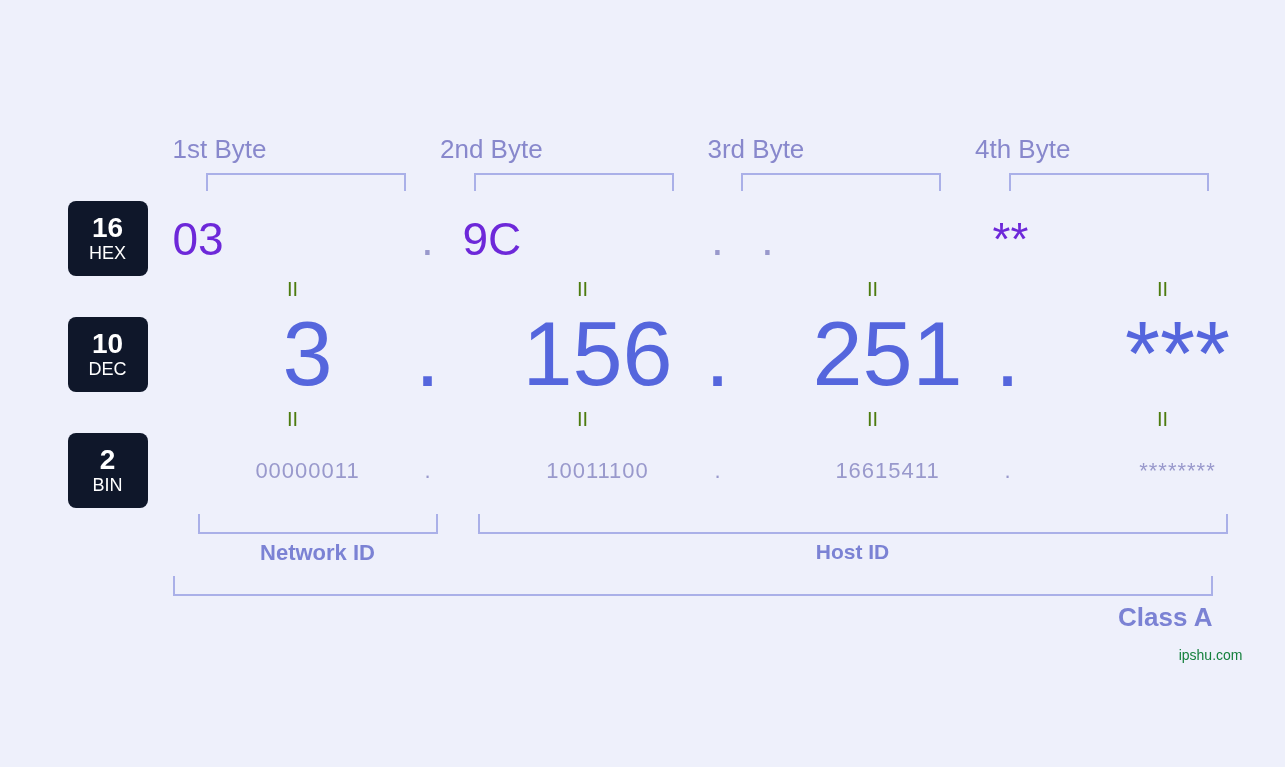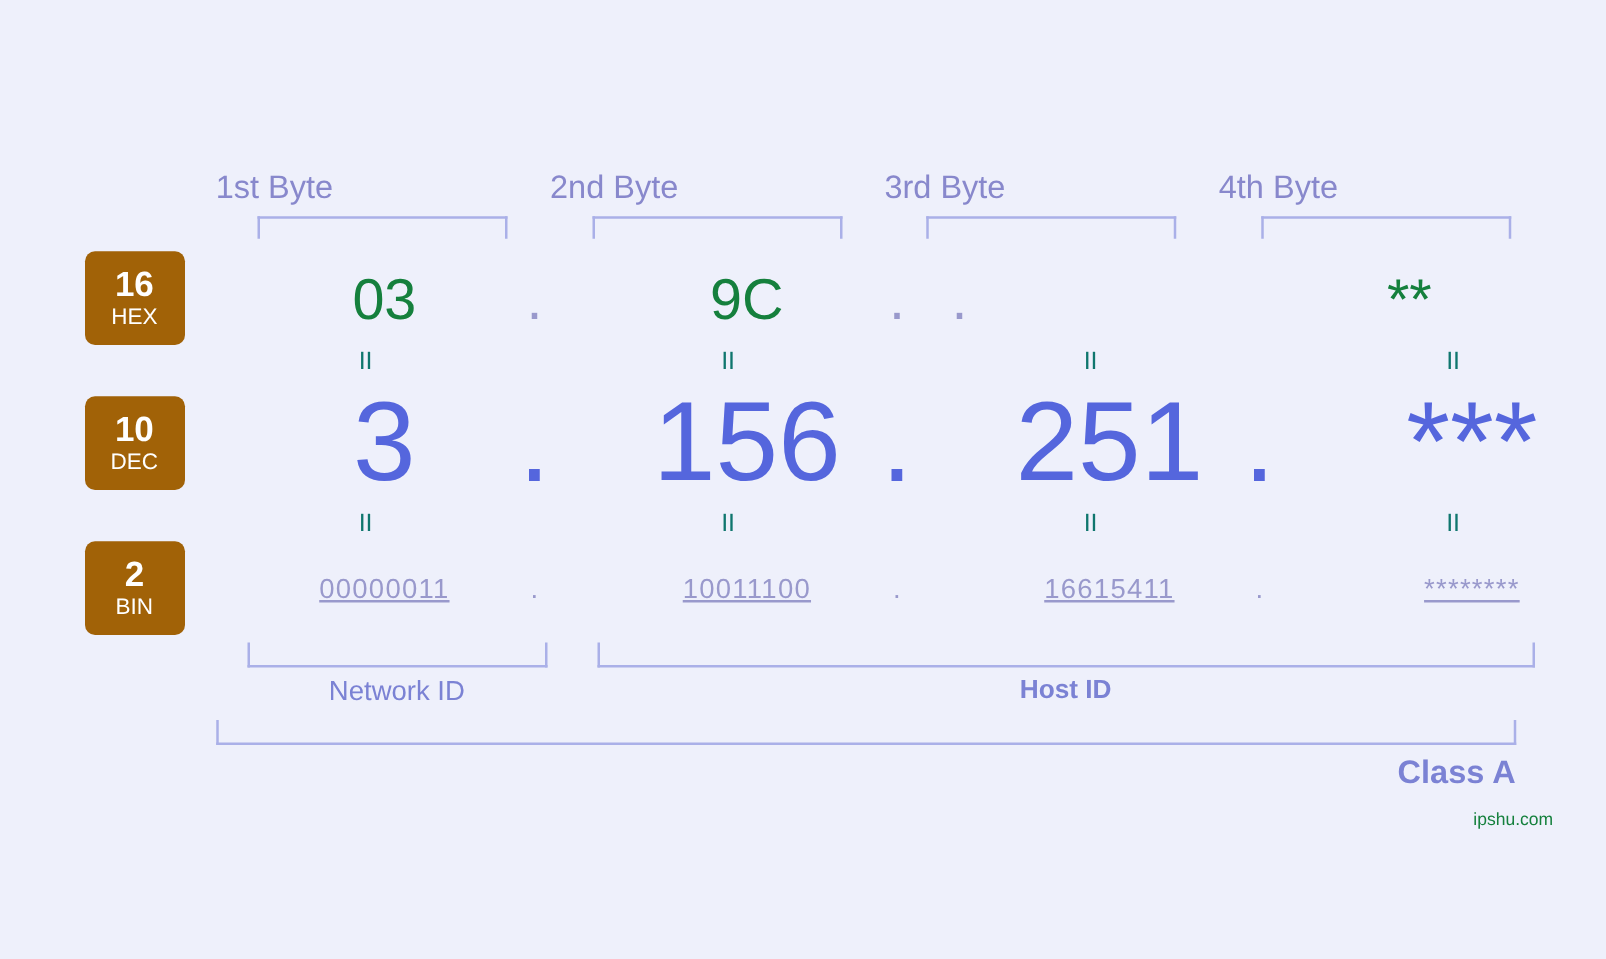--- a/index.html
+++ b/index.html
@@ -54,21 +54,21 @@
       width: 200px;
       height: 18px;
       border: 2.5px solid #aab0e8;
       border-bottom: none;
     }
 
     
     .base-badge {
       width: 80px;
       height: 75px;
-      background-color: #a16207;
+      background-color: #0f172a;
       border-radius: 8px;
       display: flex;
       flex-direction: column;
       align-items: center;
       justify-content: center;
       color: white;
       text-align: center;
     }
 
     .base-badge .base-num {
@@ -85,22 +85,22 @@
     .badge-col {
       width: 130px;
       display: flex;
       align-items: center;
       justify-content: center;
     }
 
     
     .hex-value {
       width: 270px;
-      text-align: center;
-      color: #15803d;
+      text-align: left;
+      color: #6d28d9;
       font-size: 46px;
       font-weight: 300;
     }
 
     .dot-hex {
       width: 30px;
       text-align: center;
       color: #9999cc;
       font-size: 46px;
       font-weight: 300;
@@ -125,36 +125,35 @@
     }
 
     
     .bin-value {
       width: 270px;
       text-align: center;
       color: #9999cc;
       font-size: 22px;
       font-weight: 400;
       letter-spacing: 1px;
-      text-decoration: underline;
     }
 
     .dot-bin {
       width: 30px;
       text-align: center;
       color: #9999cc;
       font-size: 22px;
       font-weight: 400;
     }
 
     .network-label {
       text-align: center;
       color: #7b82d4;
       font-size: 22px;
-      font-weight: 400;
+      font-weight: 700;
       margin-top: 6px;
     }
 
     .host-label {
       text-align: center;
       color: #7b82d4;
       font-size: 21px;
       font-weight: 600;
       margin-top: 6px;
     }
@@ -184,21 +183,21 @@
     }
 
     .eq-row-grid {
       display: grid;
       grid-template-columns: 130px 240px 50px 240px 50px 240px 50px 240px;
       align-items: center;
     }
 
     .eq-cell {
       text-align: center;
-      color: #0f766e;
+      color: #4d7c0f;
       font-size: 20px;
       padding: 2px 0;
     }
 
   </style>
 </head>
 <body>
 
 <div class="container">
 

